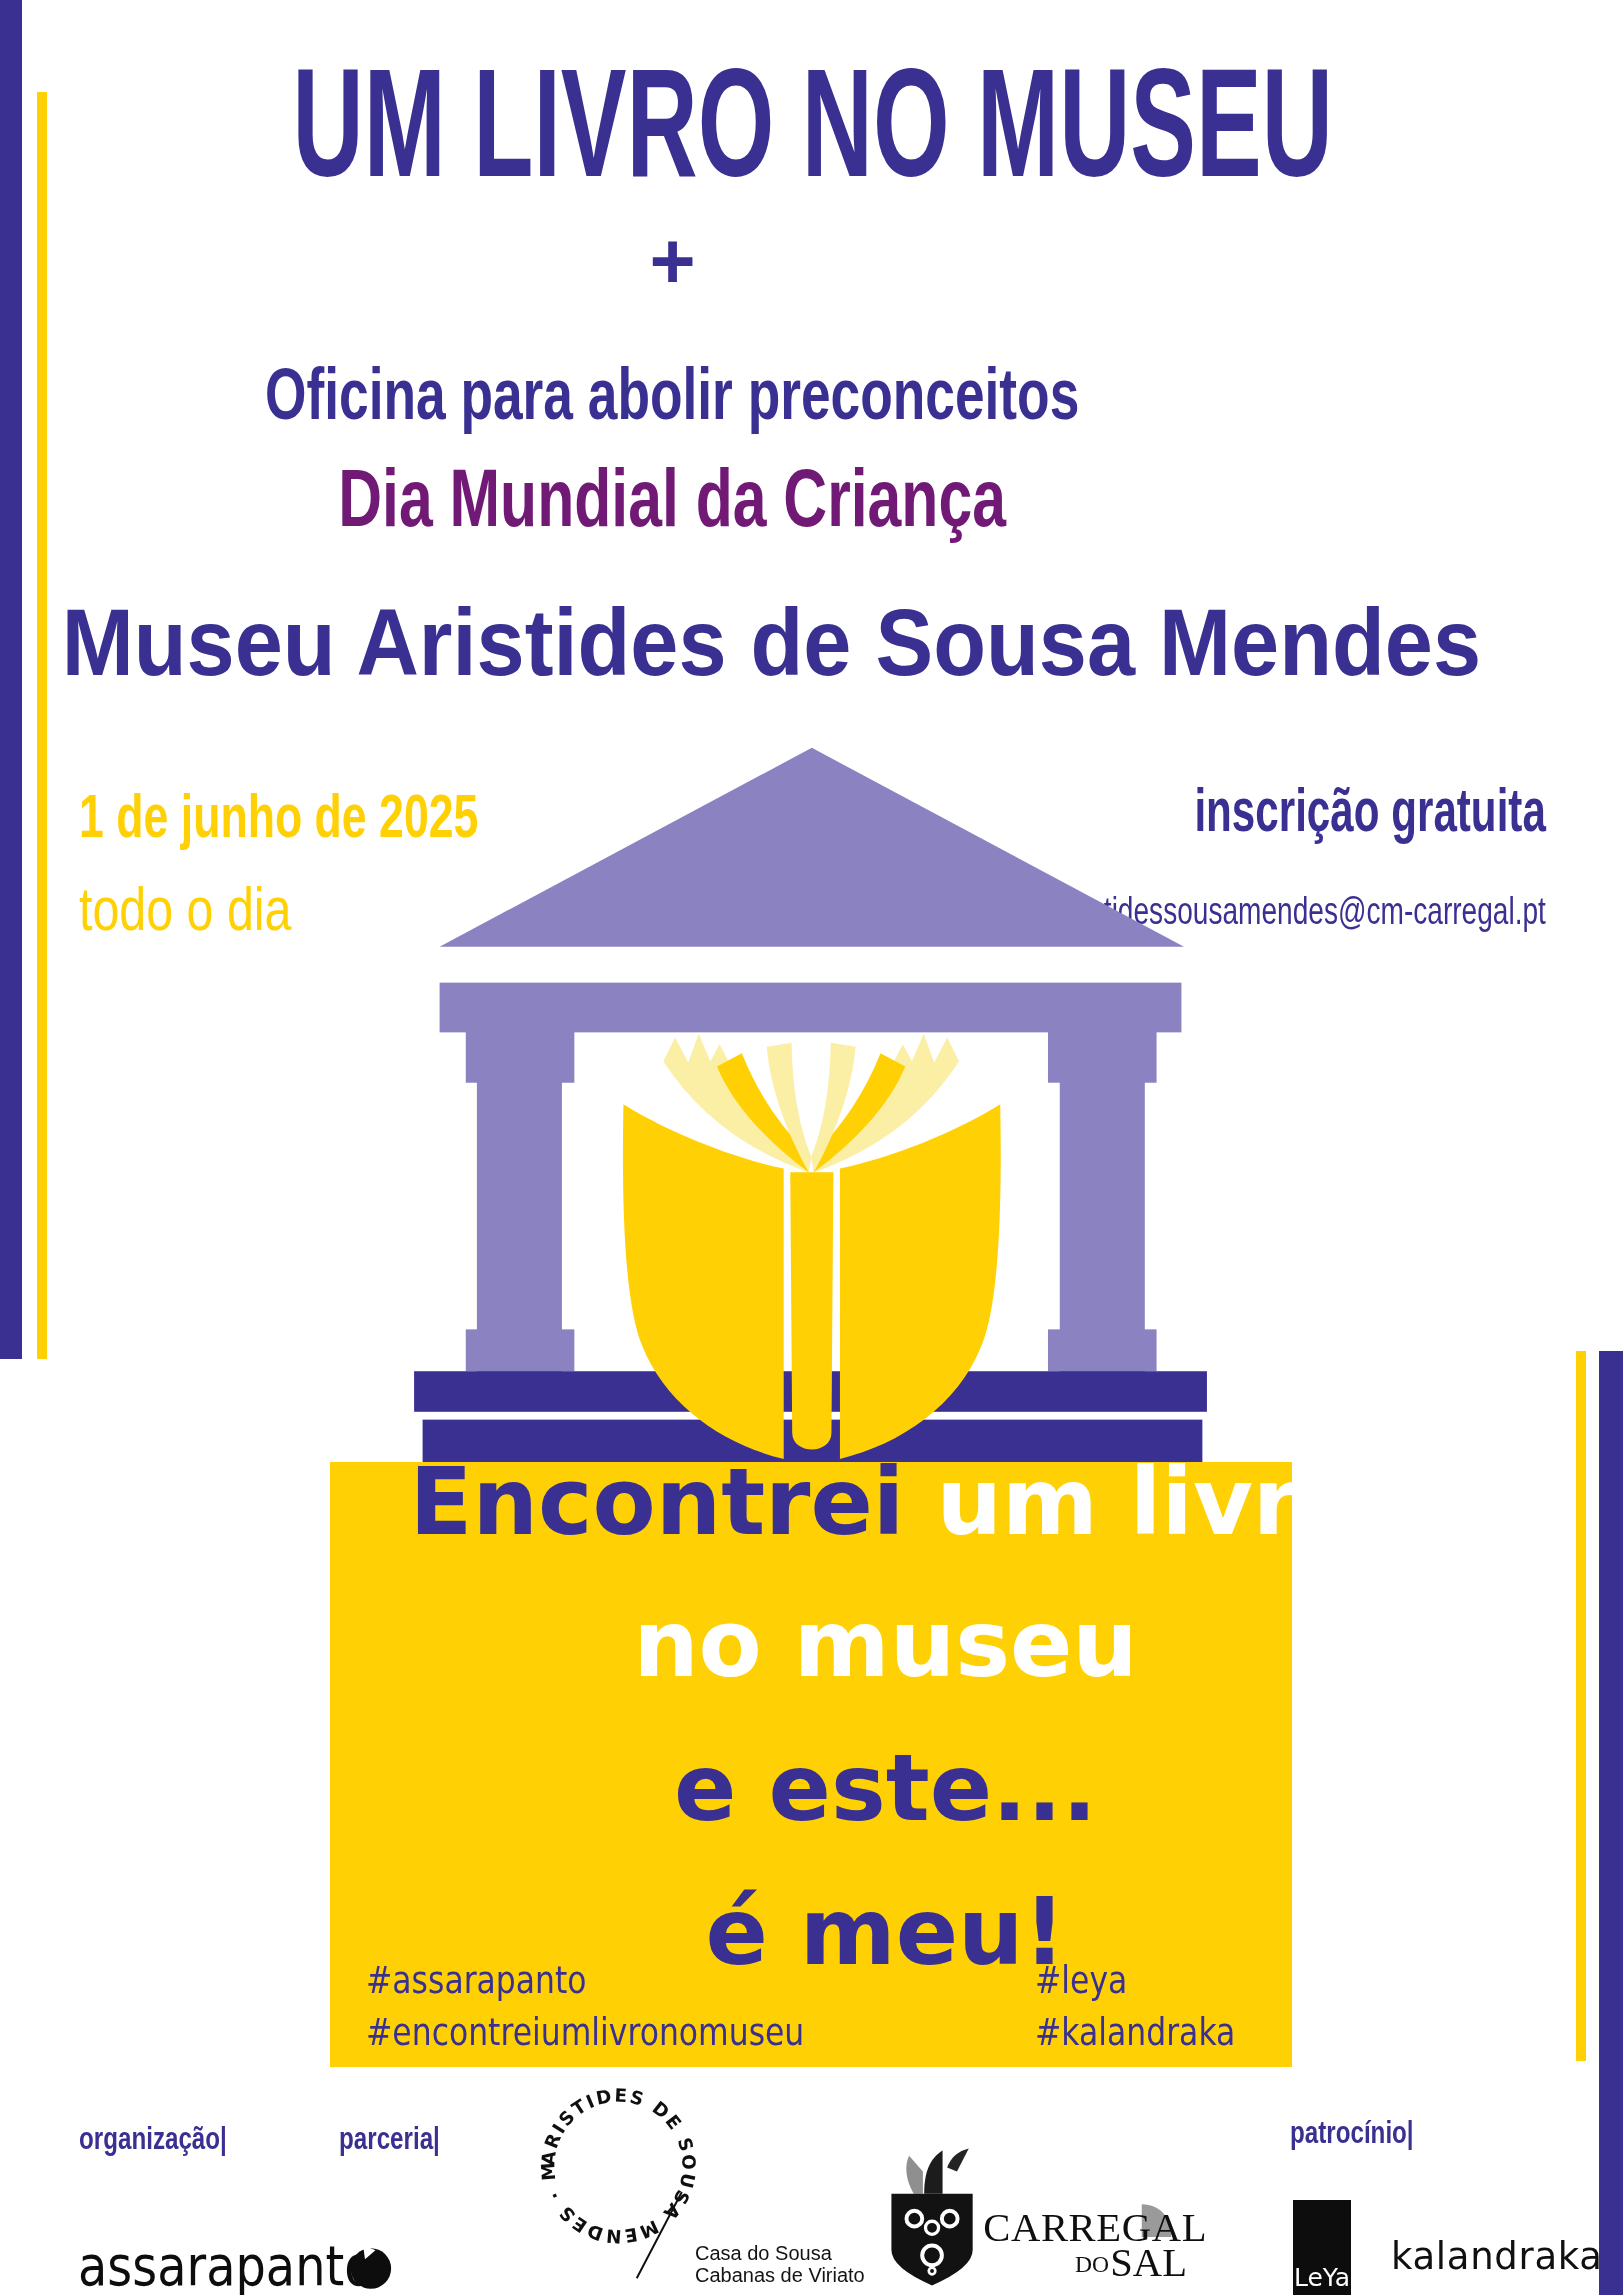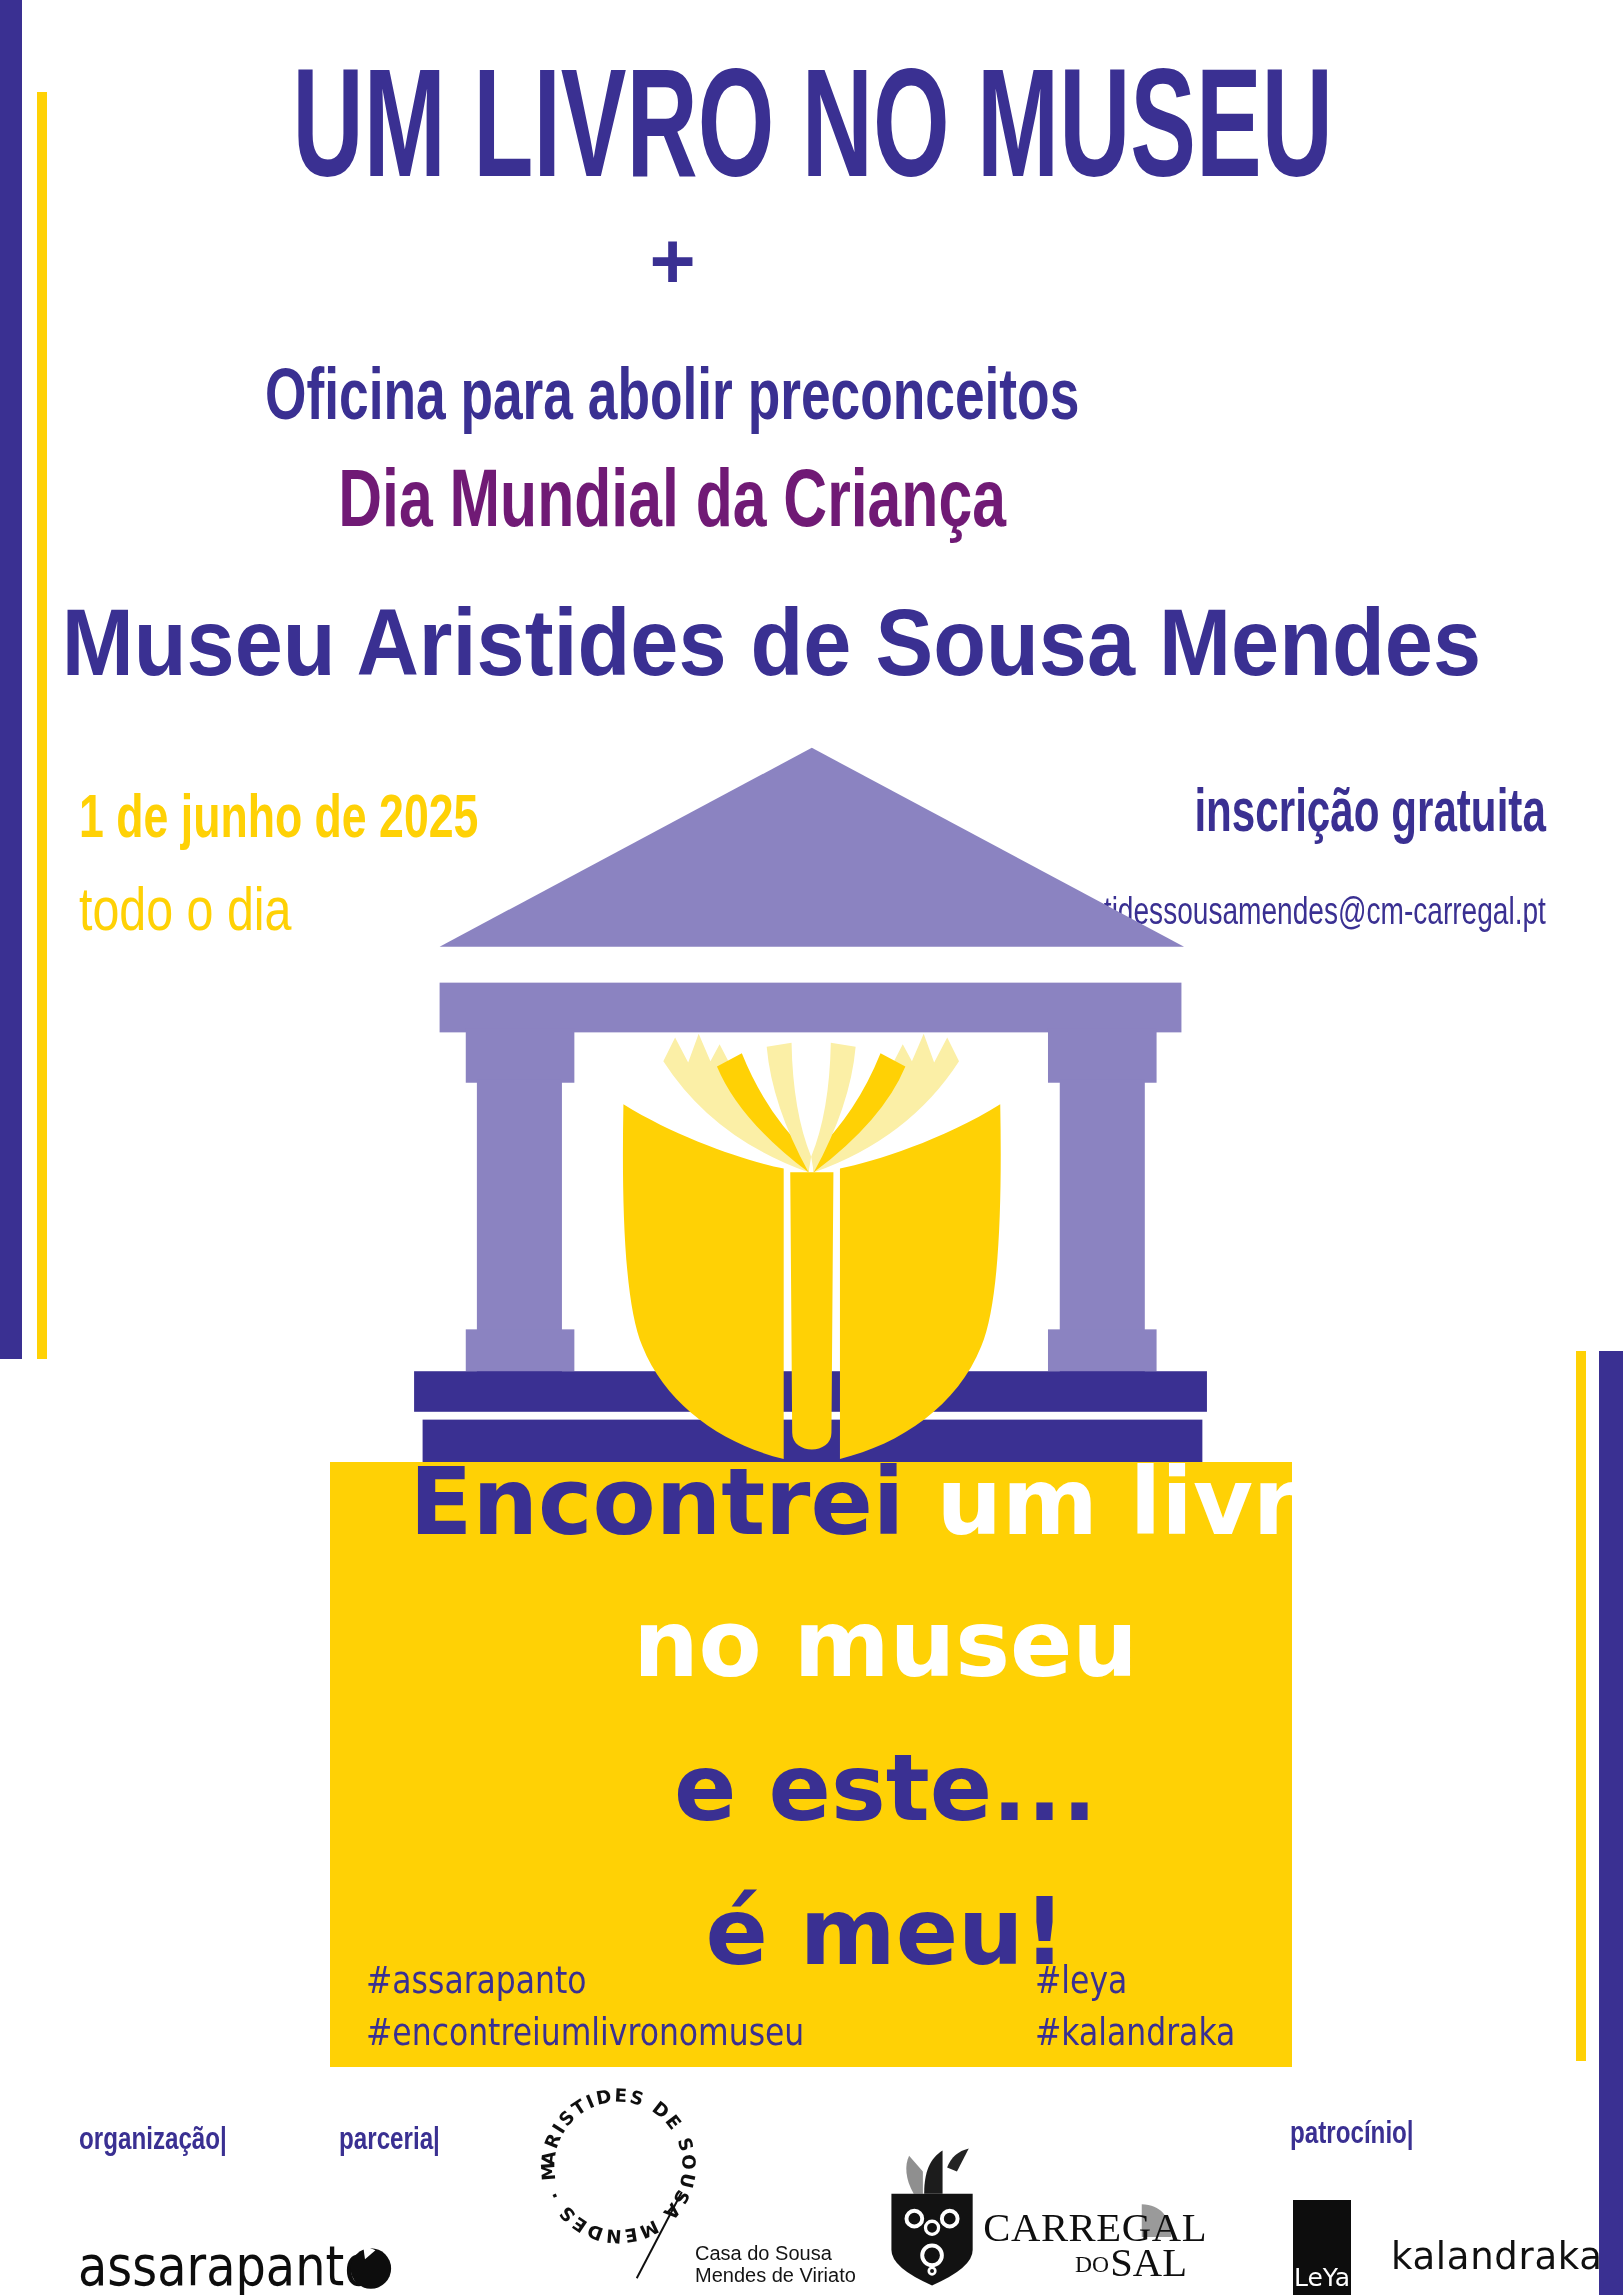--- a/index.html
+++ b/index.html
@@ -140,21 +140,21 @@
       <path id="circlePath" d="M 945 3310 m -98,0 a 98,98 0 1,1 196,0 a 98,98 0 1,1 -196,0"></path>
     </defs>
     <text font-family="DejaVu Sans, sans-serif" font-size="28" font-weight="700" fill="#0f0f0f" letter-spacing="3">
       <textPath href="#circlePath">ARISTIDES DE SOUSA MENDES · MUSEU ·</textPath>
     </text>
     <line x1="973" y1="3482" x2="1042" y2="3350" stroke="#0f0f0f" stroke-width="3"></line>
   </svg>
 
   <div class="casa">
     <div>Casa do Sousa</div>
-    <div>Mendes de Viriato</div>
+    <div>Cabanas de Viriato</div>
   </div>
 
   <svg style="left:877px;top:2140px;" width="308px" height="154" viewBox="1340 3270 470 235">
     <g>
       <path d="M1412,3352 C1412,3318 1421,3298 1440,3286 L1440,3352 Z" fill="#1c1c1c"></path>
       <path d="M1396,3352 C1383,3330 1382,3308 1389,3294 L1410,3318 L1410,3352 Z" fill="#8f8f8f"></path>
       <path d="M1447,3312 C1453,3296 1464,3287 1480,3283 L1462,3318 Z" fill="#242424"></path>
       <path d="M1744,3418 L1744,3368 C1773,3369 1787,3386 1789,3418 Z" fill="#9a9a9a"></path>
     </g>
     <path d="M1362,3352 L1486,3352 L1486,3438 Q1486,3465 1424,3492 Q1362,3465 1362,3438 Z" fill="#121212"></path>

